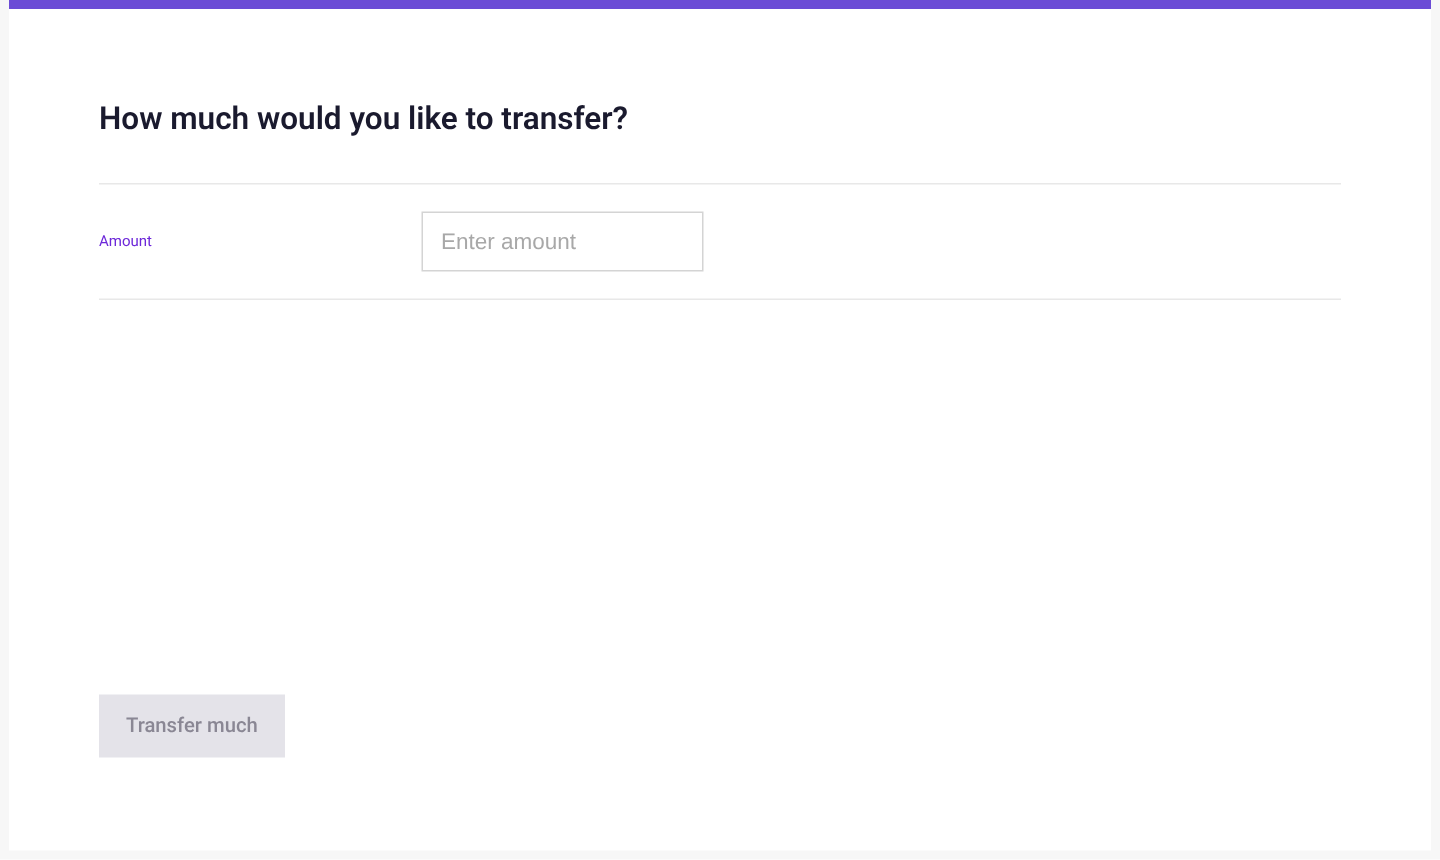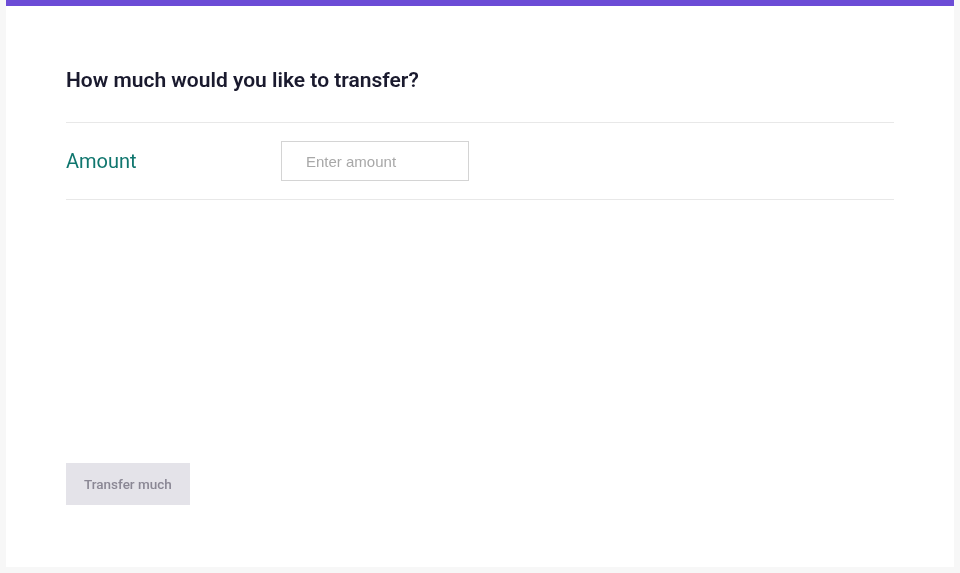--- a/index.html
+++ b/index.html
@@ -34,28 +34,28 @@
       border-top: 1px solid #e8e8e8;
       margin: 0;
     }
     .form-row {
       display: flex;
       align-items: center;
       padding: 18px 0;
     }
     .form-label {
       width: 215px;
-      font-size: 20px;
-      color: #0f766e;
+      font-size: 10px;
+      color: #6d28d9;
     }
     .amount-input {
       width: 188px;
       height: 40px;
       border: 1px solid #d4d4d4;
-      padding: 0 24px;
+      padding: 0 12px;
       font-size: 15px;
       color: #333;
       outline: none;
     }
     .amount-input::placeholder {
       color: #a8a8a8;
     }
     .button-wrapper {
       position: absolute;
       bottom: 62px;

